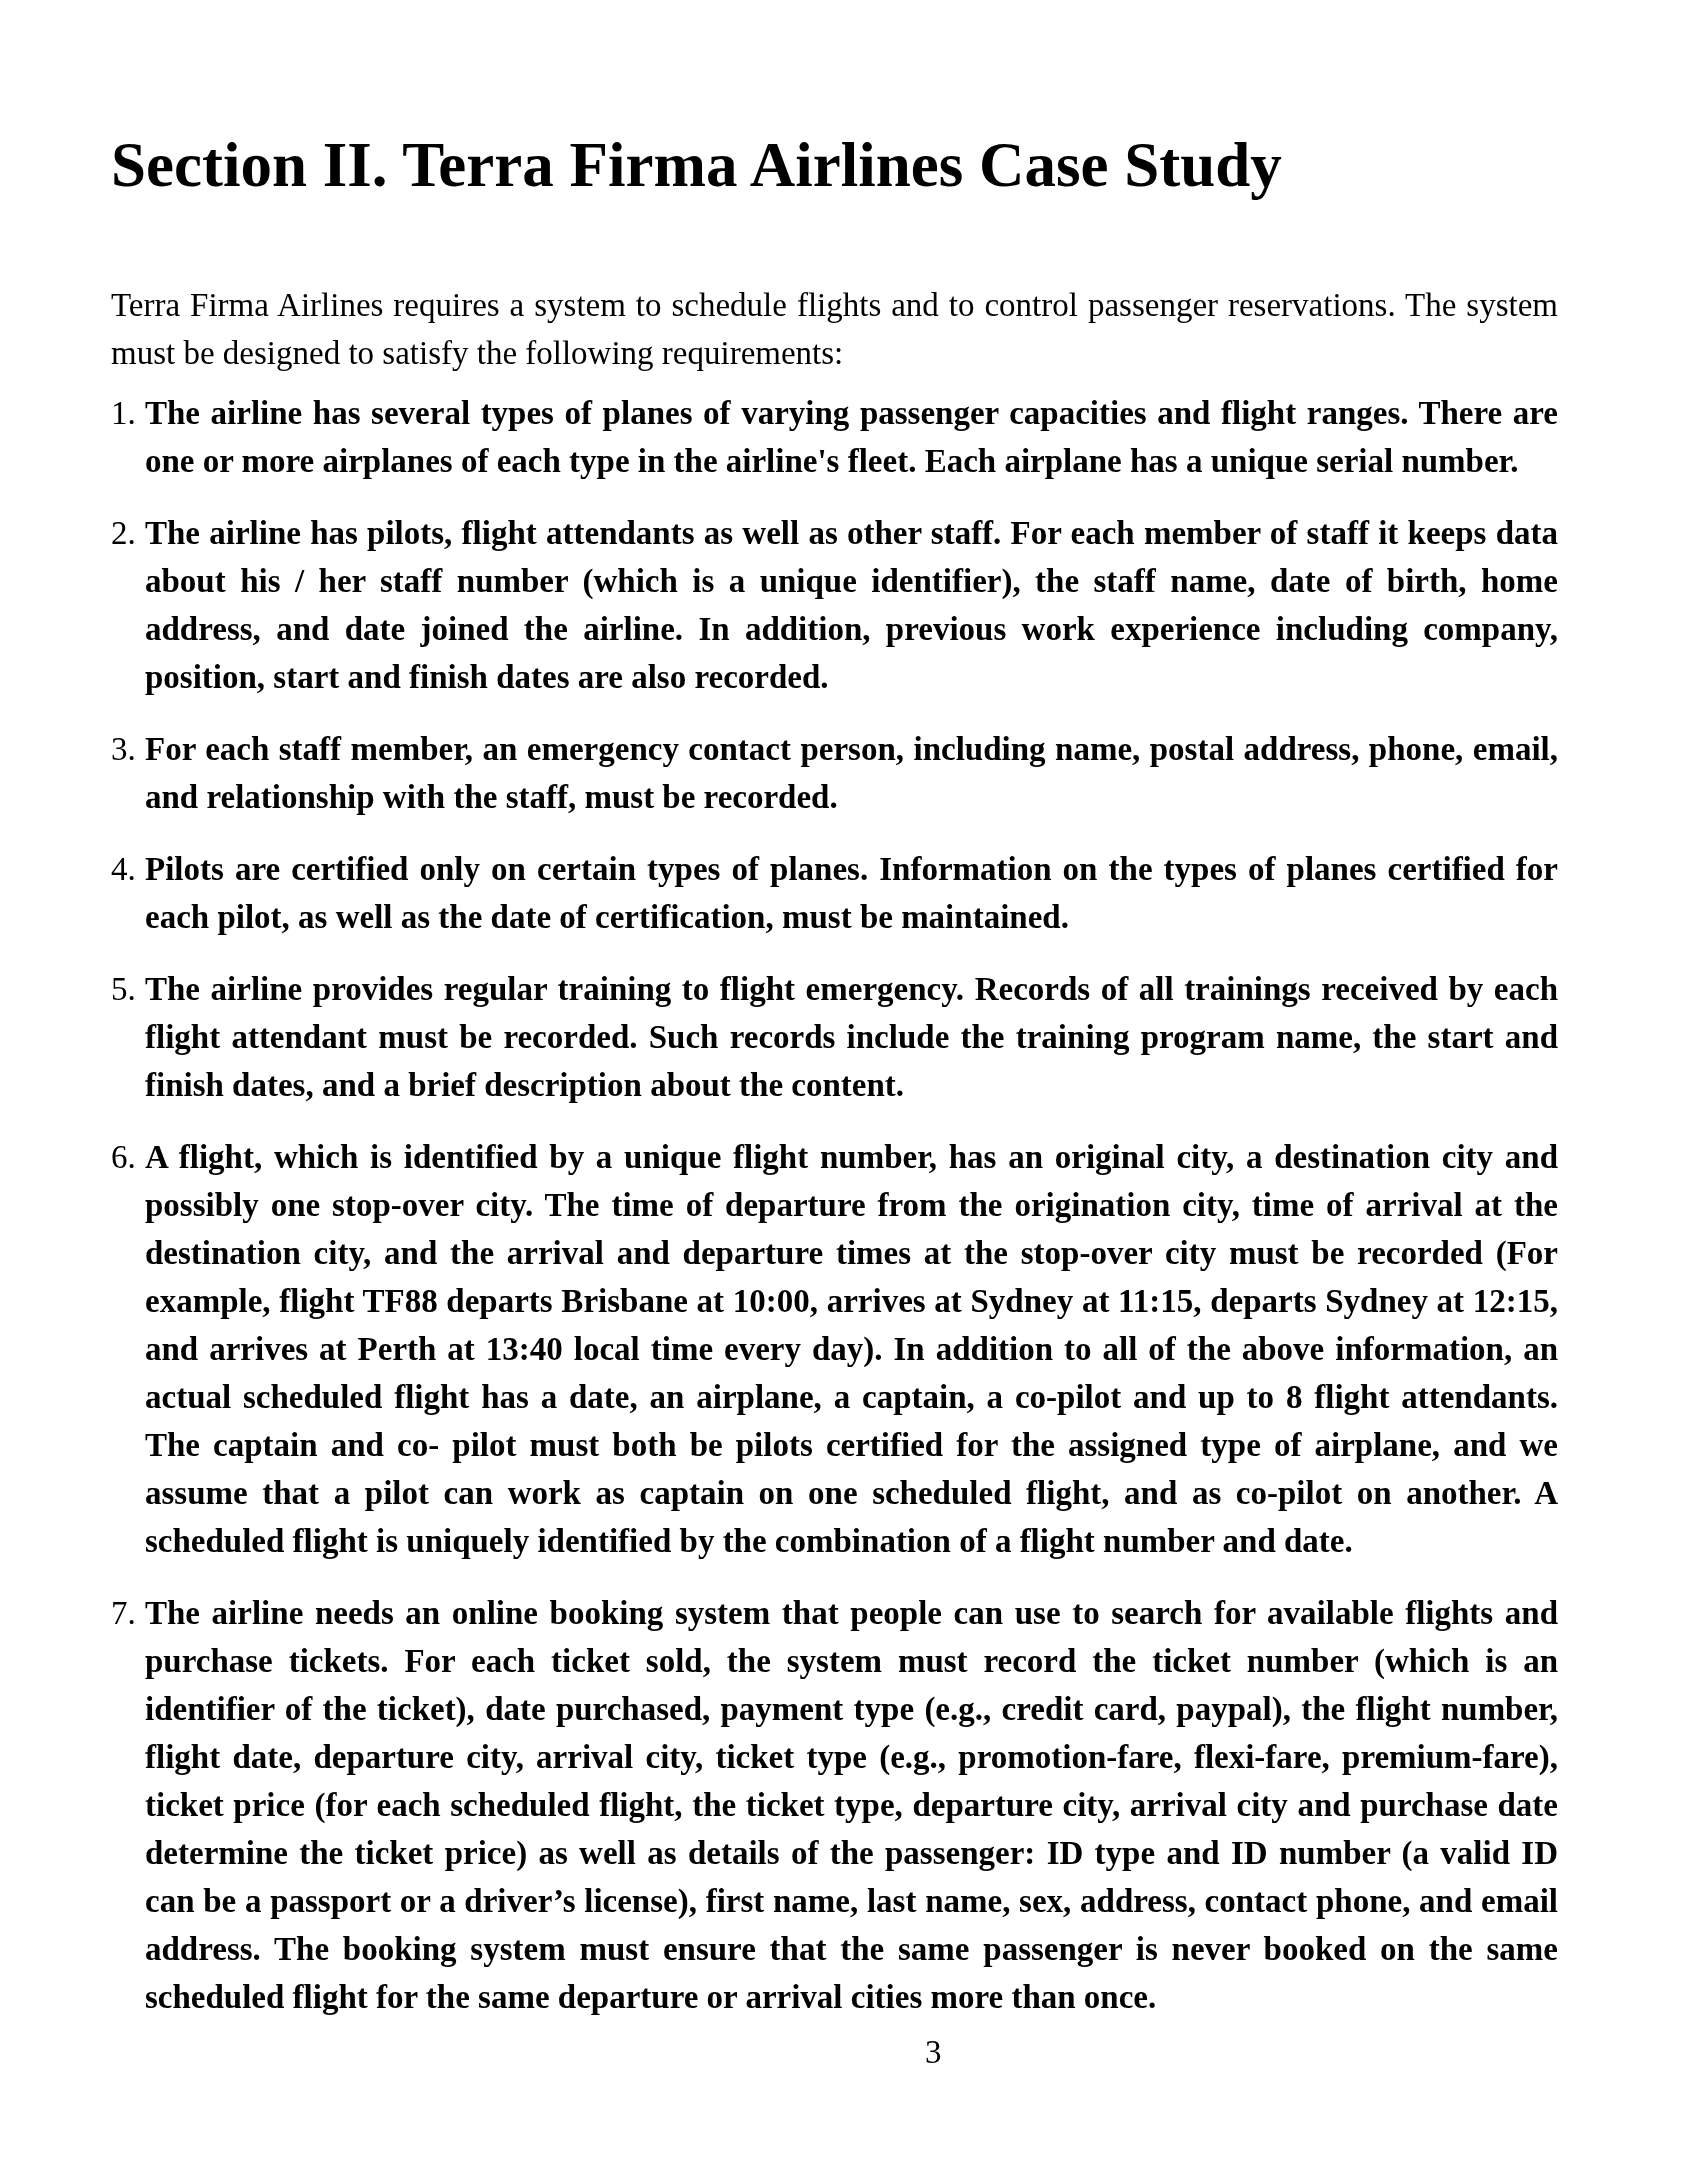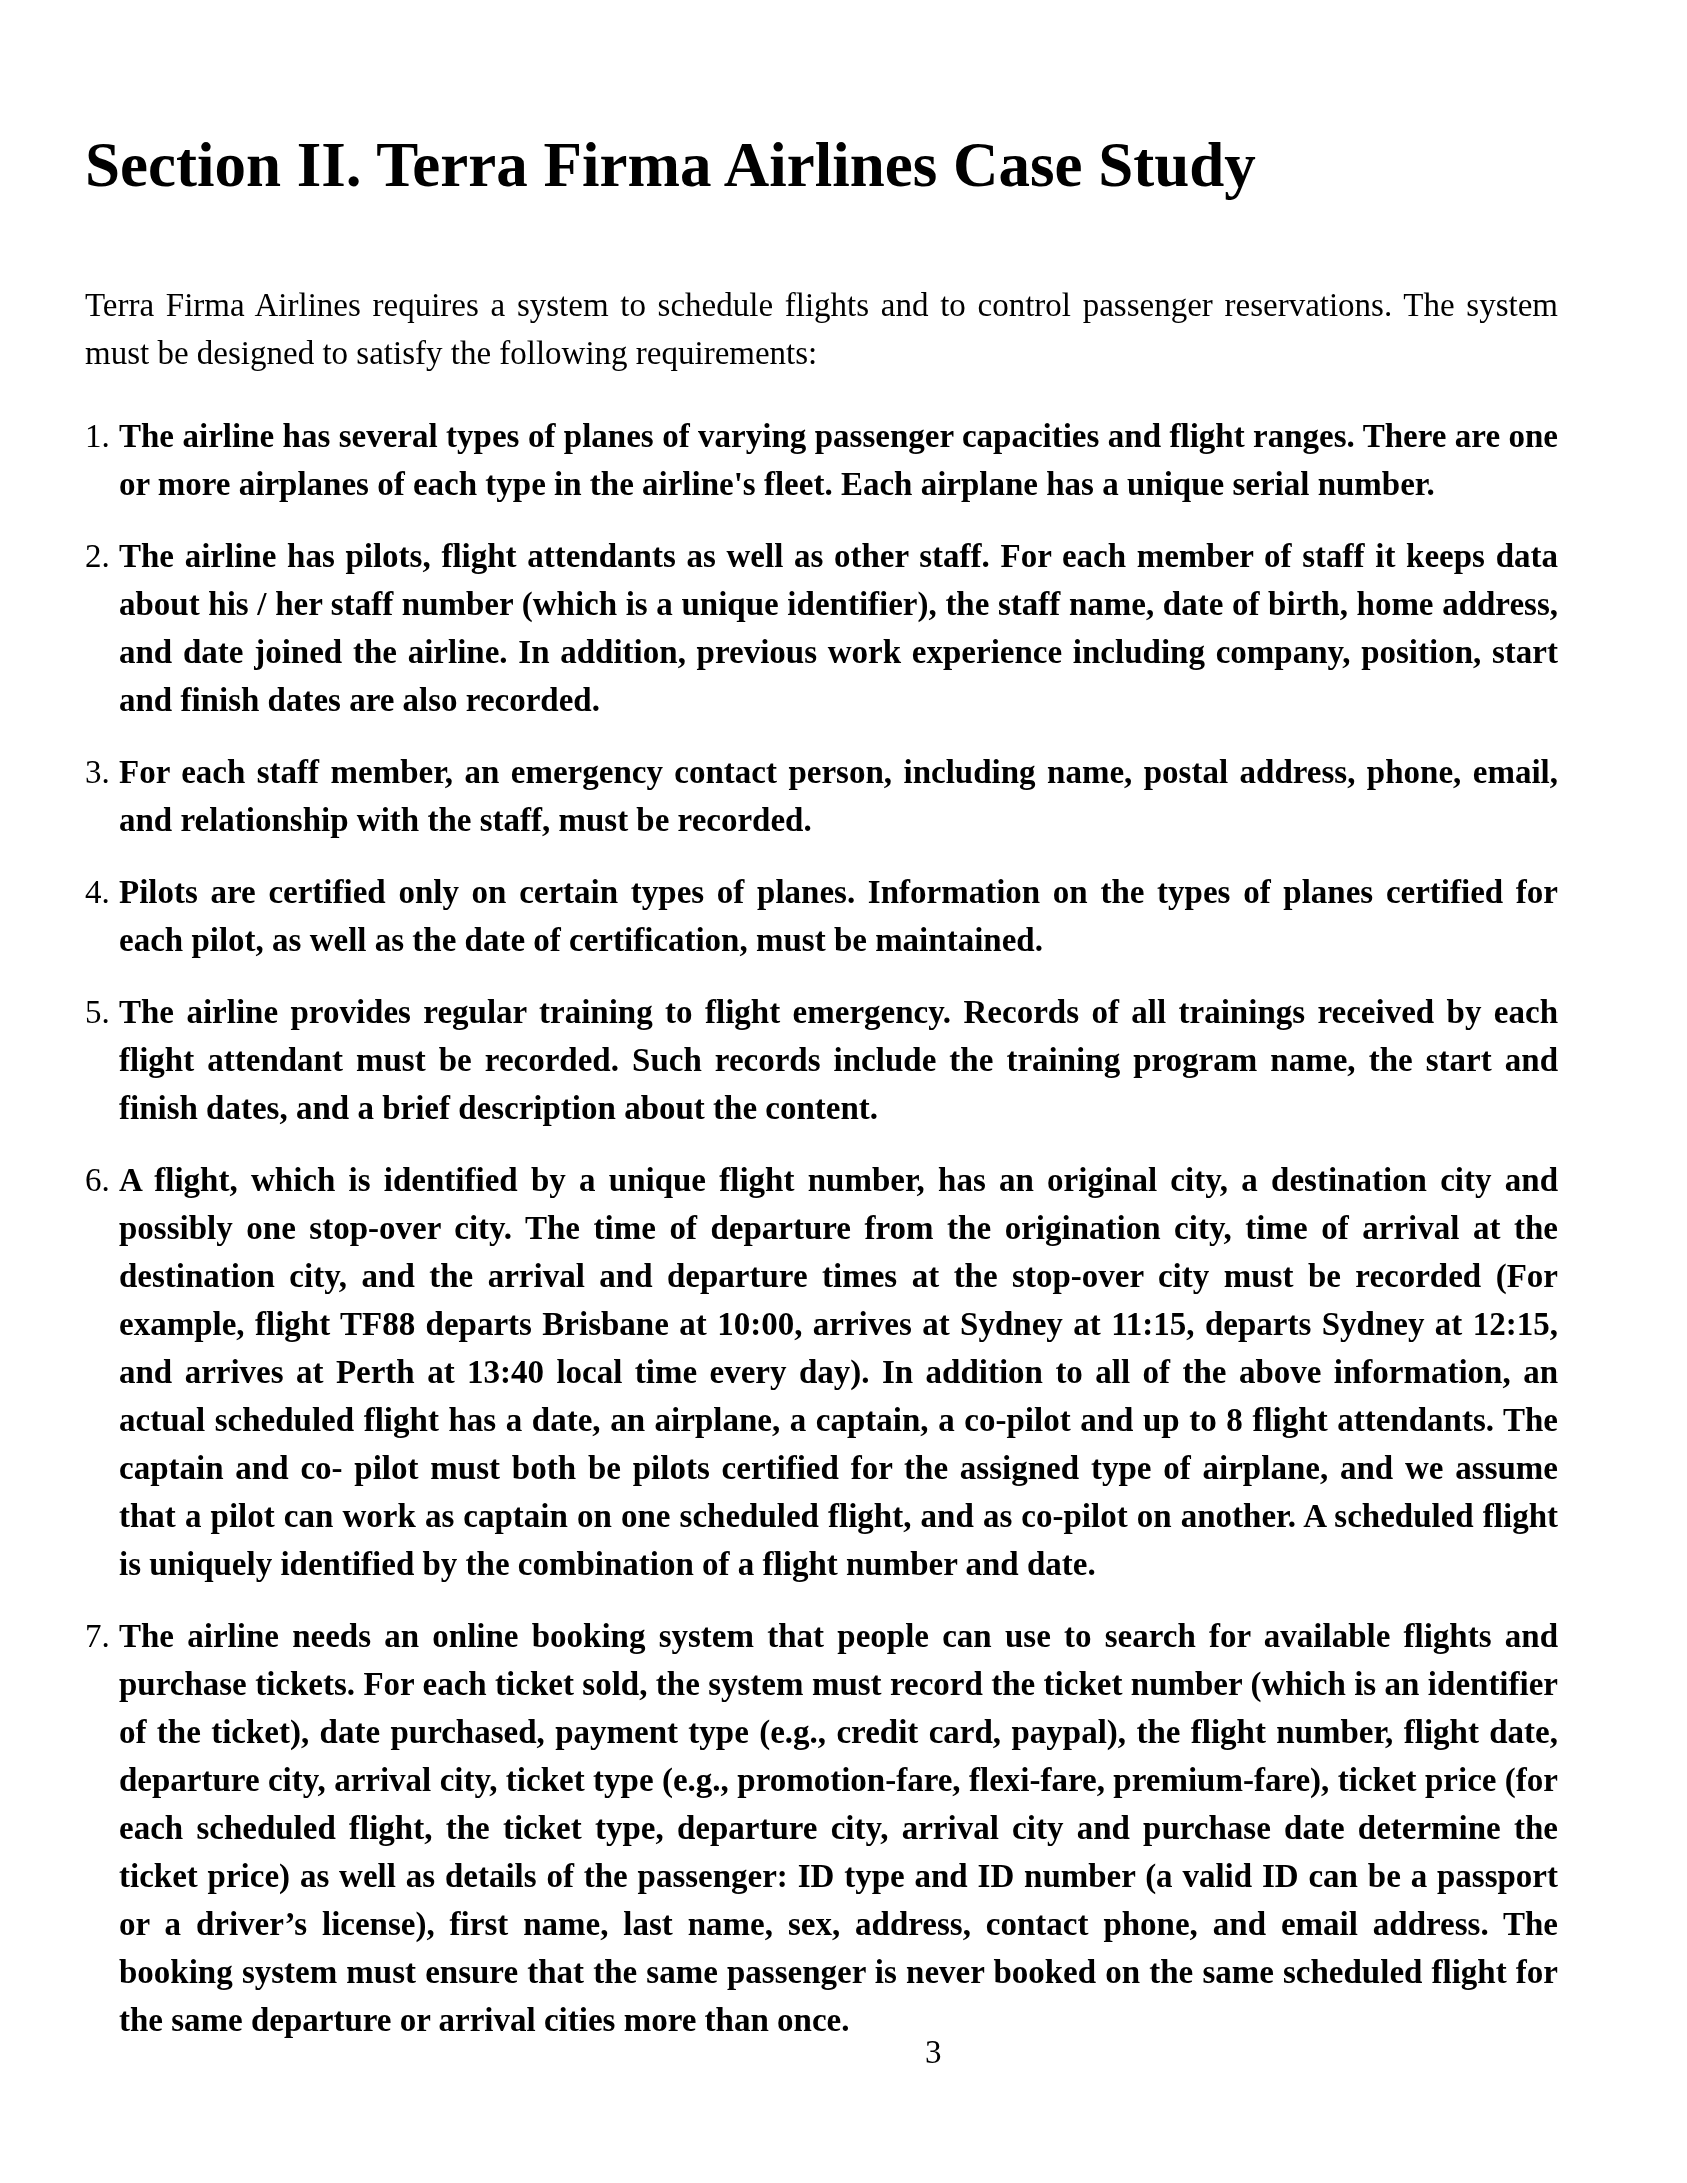--- a/index.html
+++ b/index.html
@@ -11,36 +11,36 @@
     width: 1687px;
     height: 2183px;
     font-family: "Liberation Serif", "DejaVu Serif", serif;
     color: #000000;
   }
   .page {
     position: relative;
     width: 1687px;
     height: 2183px;
     box-sizing: border-box;
-    padding: 129px 129px 0 85px;
+    padding: 129px 129px 0 111px;
     background: #ffffff;
     overflow: hidden;
   }
   .doc-title {
     font-size: 63px;
     line-height: 73px;
     font-weight: bold;
     margin: 0 0 79px 0;
     white-space: nowrap;
   }
   .intro {
     font-size: 33px;
     line-height: 48px;
     text-align: justify;
-    margin: 0 0 35px 0;
+    margin: 0 0 12px 0;
   }
   .requirements {
     margin: 0;
   }
   .req {
     display: flex;
     margin: 0 0 24px 0;
     font-size: 33px;
     line-height: 48px;
   }

